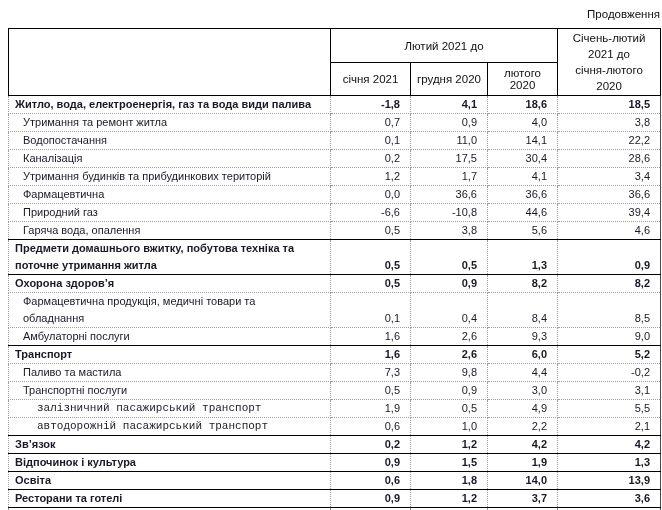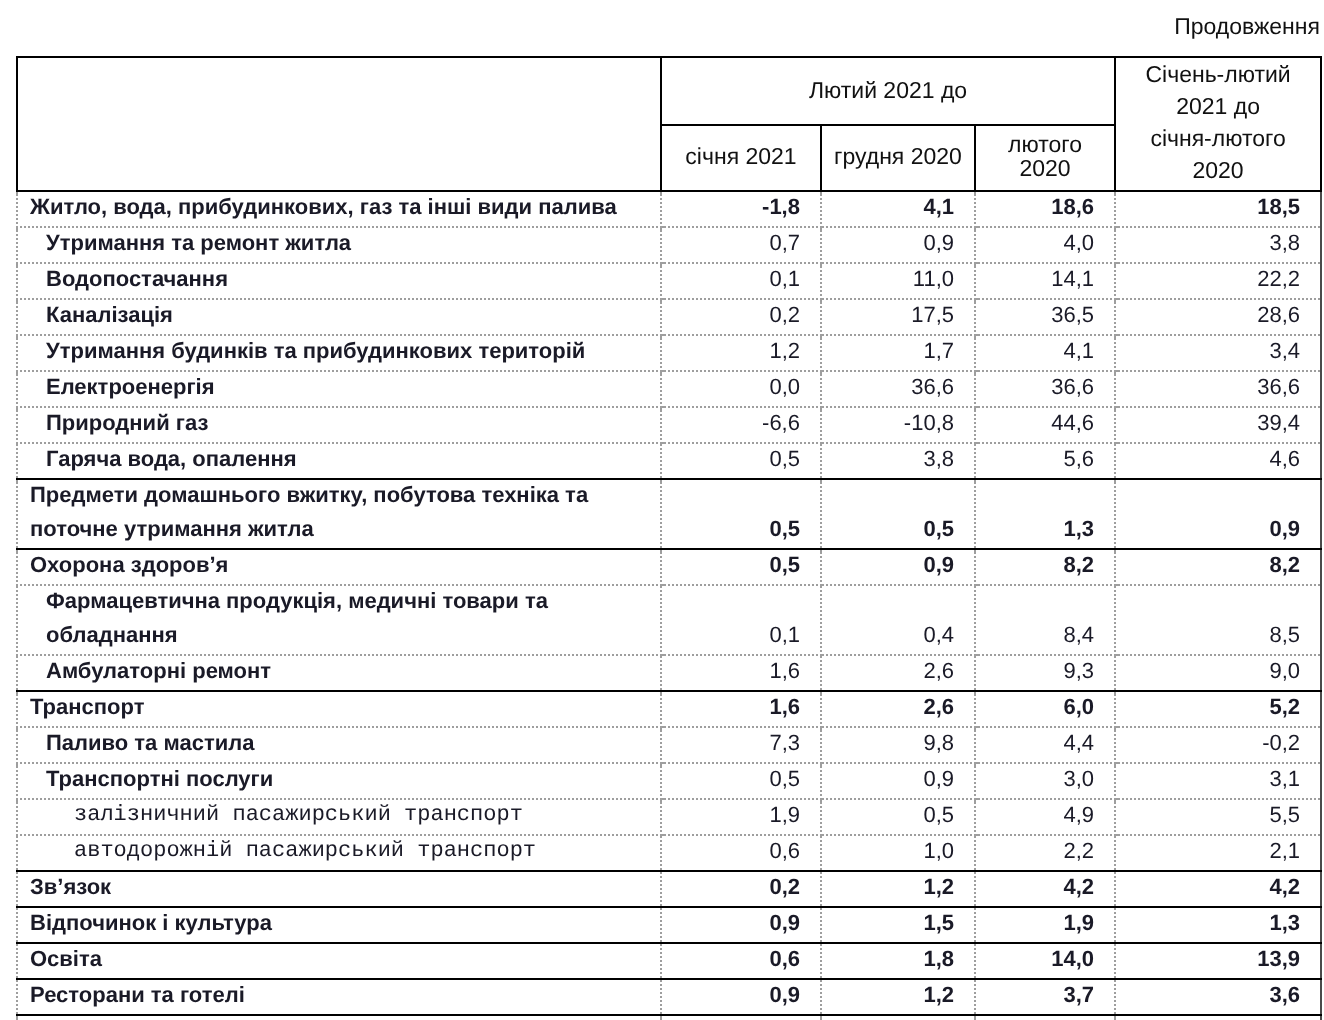--- a/index.html
+++ b/index.html
@@ -54,21 +54,21 @@
     border: 1px dotted #9e9e9e;
     vertical-align: bottom;
     line-height: 17px;
     padding: 0;
   }
   table.cpi tbody td.label {
     padding-left: 6px;
     white-space: pre;
     overflow: hidden;
   }
-  table.cpi tbody tr.level-1 td.label { padding-left: 14px; font-weight: bold; }
+  table.cpi tbody tr.level-1 td.label { padding-left: 14px; }
   table.cpi tbody tr.level-2 td.label { padding-left: 28px; font-family: Liberation Mono, monospace; }
   table.cpi tbody td.num {
     text-align: right;
     padding-right: 10px;
   }
   table.cpi tbody tr.section td {
     border-top: 1px solid #000000;
     font-weight: bold;
   }
 </style>
@@ -95,21 +95,21 @@
 2020</th>
     </tr>
     <tr class="sub-row">
       <th>січня 2021</th>
       <th>грудня 2020</th>
       <th>лютого 2020</th>
     </tr>
   </thead>
   <tbody id="table-body">
       <tr class="level-0 section">
-    <td class="label">Житло, вода, прибудинкових, газ та інші види палива</td>
+    <td class="label">Житло, вода, електроенергія, газ та вода види палива</td>
     <td class="num">-1,8</td>
     <td class="num">4,1</td>
     <td class="num">18,6</td>
     <td class="num">18,5</td>
   </tr>
       <tr class="level-1">
     <td class="label">Утримання та ремонт житла</td>
     <td class="num">0,7</td>
     <td class="num">0,9</td>
     <td class="num">4,0</td>
@@ -119,32 +119,32 @@
     <td class="label">Водопостачання</td>
     <td class="num">0,1</td>
     <td class="num">11,0</td>
     <td class="num">14,1</td>
     <td class="num">22,2</td>
   </tr>
       <tr class="level-1">
     <td class="label">Каналізація</td>
     <td class="num">0,2</td>
     <td class="num">17,5</td>
-    <td class="num">36,5</td>
+    <td class="num">30,4</td>
     <td class="num">28,6</td>
   </tr>
       <tr class="level-1">
     <td class="label">Утримання будинків та прибудинкових територій</td>
     <td class="num">1,2</td>
     <td class="num">1,7</td>
     <td class="num">4,1</td>
     <td class="num">3,4</td>
   </tr>
       <tr class="level-1">
-    <td class="label">Електроенергія</td>
+    <td class="label">Фармацевтична</td>
     <td class="num">0,0</td>
     <td class="num">36,6</td>
     <td class="num">36,6</td>
     <td class="num">36,6</td>
   </tr>
       <tr class="level-1">
     <td class="label">Природний газ</td>
     <td class="num">-6,6</td>
     <td class="num">-10,8</td>
     <td class="num">44,6</td>
@@ -174,21 +174,21 @@
   </tr>
       <tr class="level-1">
     <td class="label">Фармацевтична продукція, медичні товари та
 обладнання</td>
     <td class="num">0,1</td>
     <td class="num">0,4</td>
     <td class="num">8,4</td>
     <td class="num">8,5</td>
   </tr>
       <tr class="level-1">
-    <td class="label">Амбулаторні ремонт</td>
+    <td class="label">Амбулаторні послуги</td>
     <td class="num">1,6</td>
     <td class="num">2,6</td>
     <td class="num">9,3</td>
     <td class="num">9,0</td>
   </tr>
       <tr class="level-0 section">
     <td class="label">Транспорт</td>
     <td class="num">1,6</td>
     <td class="num">2,6</td>
     <td class="num">6,0</td>

